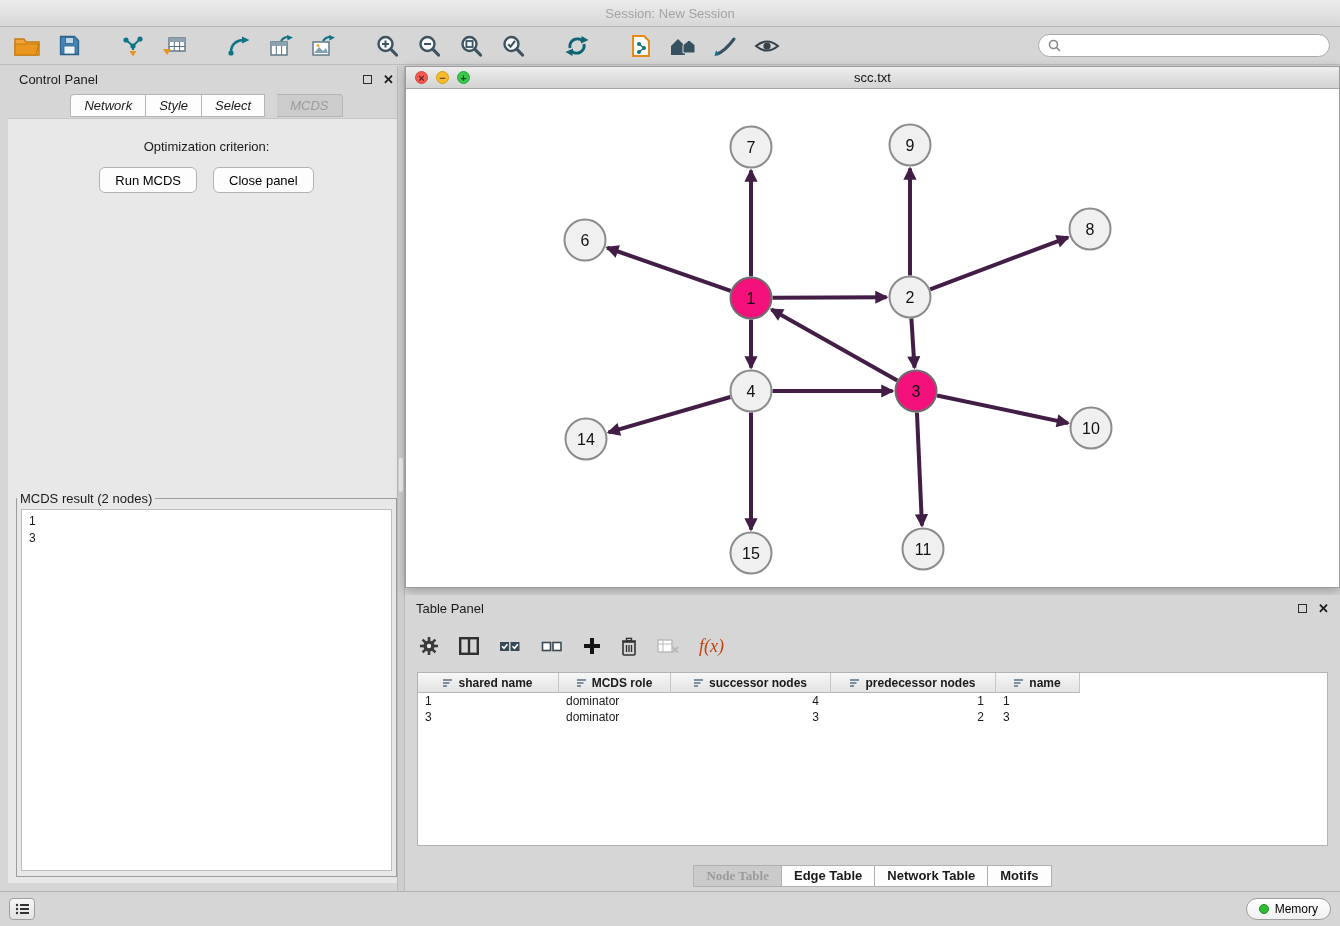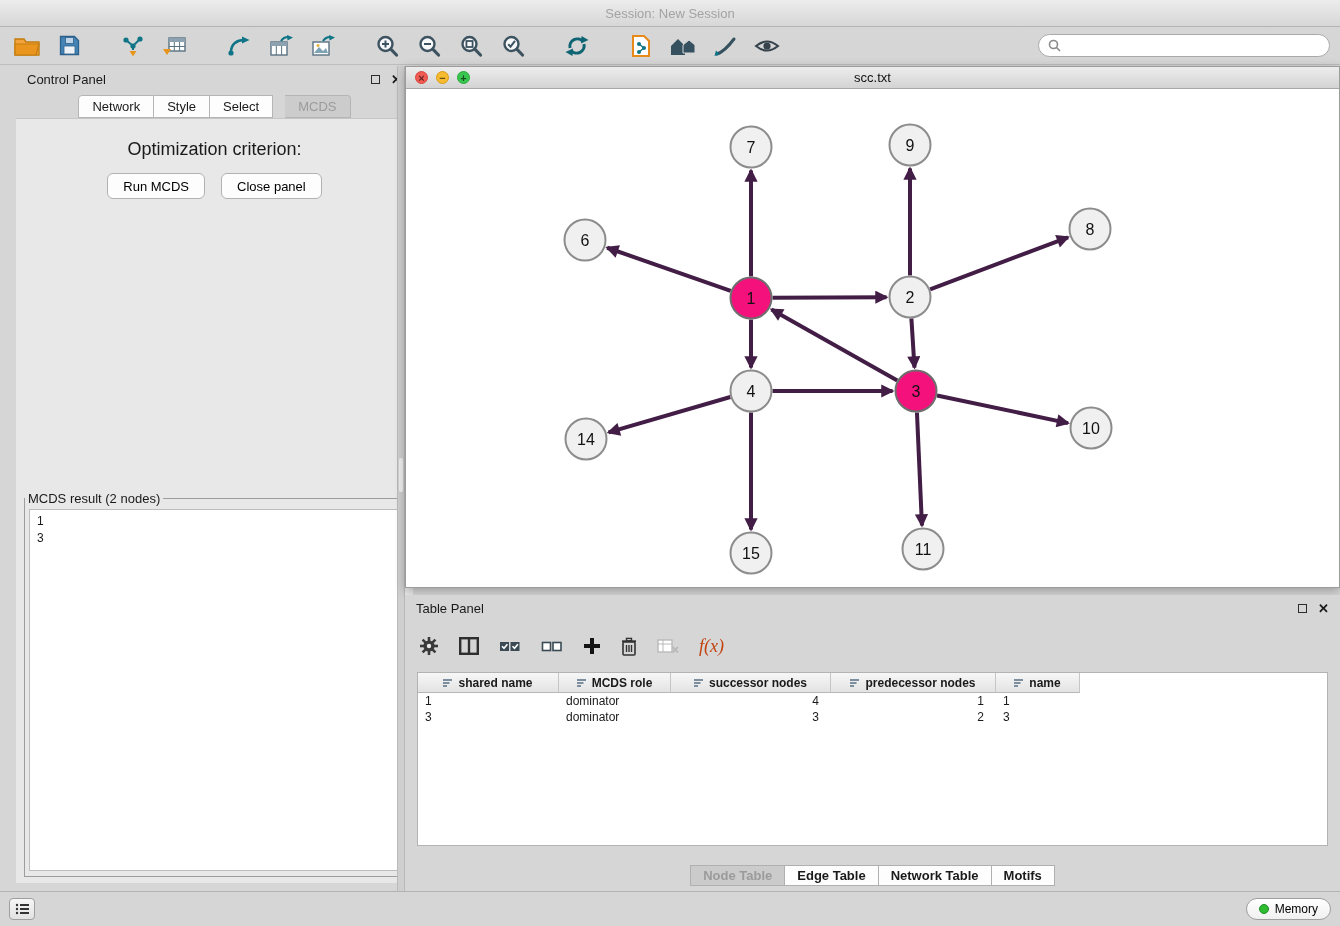--- a/index.html
+++ b/index.html
@@ -18,28 +18,28 @@
     display:flex;align-items:center;padding:0 9px;gap:6px;}
   .search input{border:none;outline:none;flex:1;font-size:12px;background:transparent;font-family:"Liberation Sans",sans-serif;}
 
   
   .panel-header{height:26px;display:flex;align-items:center;padding:0 11px;font-size:13px;}
   .ph-icons{margin-left:auto;display:flex;gap:11px;align-items:center;}
   .ph-float{width:9px;height:9px;border:1.5px solid #2d2d2d;display:inline-block;}
   .ph-close{font-size:13px;font-weight:bold;color:#1a1a1a;line-height:1;}
 
   
-  .control-panel{position:absolute;left:16px;top:66px;width:397px;height:825px;background:#d6d6d6;}
-  .cp-tabstrip{height:26px;display:flex;justify-content:center;align-items:flex-end;}
+  .control-panel{position:absolute;left:8px;top:66px;width:397px;height:825px;background:#d6d6d6;}
+  .cp-tabstrip{height:26px;display:flex;justify-content:center;align-items:center;font-style:italic;}
   .cp-tab{background:#fdfdfd;border:1px solid #b5b5b5;border-left:none;padding:3px 13px;font-size:13px;}
   .cp-tab:first-child{border-left:1px solid #b5b5b5;border-radius:4px 0 0 0;}
   .cp-tab:last-child{border-radius:0 4px 0 0;margin-left:12px;}
   .cp-tab.active{background:#cccccc;color:#9b9b9b;}
   .cp-body{position:absolute;left:0;right:0;top:52px;bottom:8px;background:#e8e8e8;border-top:1px solid #c6c6c6;}
-  .opt-label{text-align:center;margin-top:20px;font-size:18px;}
+  .opt-label{text-align:center;margin-top:20px;font-size:13px;}
   .opt-select{margin:9px auto 0;width:312px;height:23px;background:#fff;border:1px solid #b2b2b2;border-radius:4px;
     display:flex;align-items:center;padding:0 8px;font-size:13px;}
   .spin{margin-left:auto;display:flex;flex-direction:column;gap:2px;align-items:center;}
   .spin .up{width:0;height:0;border-left:4px solid transparent;border-right:4px solid transparent;border-bottom:5px solid #4a4a4a;}
   .spin .down{width:0;height:0;border-left:4px solid transparent;border-right:4px solid transparent;border-top:5px solid #4a4a4a;}
   .cp-buttons{display:flex;justify-content:center;gap:16px;margin-top:13px;}
   .cp-buttons button{height:26px;padding:0 15px;background:#fdfdfd;border:1px solid #b2b2b2;border-radius:6px;
     font-size:13px;font-family:"Liberation Sans",sans-serif;}
   fieldset.mcds{position:absolute;left:8px;right:8px;top:372px;bottom:6px;border:1px solid #9d9d9d;background:#e8e8e8;}
   fieldset.mcds legend{font-size:13px;padding:0 3px;margin-left:0;}
@@ -70,21 +70,21 @@
   .fx{font-family:"Liberation Serif",serif;font-style:italic;font-size:18px;color:#c2410c;}
   .tp-table{position:absolute;left:12px;right:12px;top:77px;height:174px;background:#fff;border:1px solid #b3b3b3;overflow:hidden;}
   .thead{display:flex;height:20px;}
   .th{background:linear-gradient(#f7f7f7,#e3e3e3);border-right:1px solid #c6c6c6;border-bottom:1px solid #b7b7b7;
     display:flex;align-items:center;justify-content:center;gap:5px;font-size:12px;font-weight:bold;}
   .trow{display:flex;height:16px;font-size:12px;}
   .cell{padding:0 7px;display:flex;align-items:center;white-space:nowrap;}
   .cell.right{justify-content:flex-end;padding-right:12px;}
   .tp-tabstrip{position:absolute;left:0;right:0;top:270px;display:flex;justify-content:center;}
   .tp-tab{background:#fdfdfd;border:1px solid #b0b0b0;border-left:none;padding:2px 12px;font-size:13px;font-weight:bold;}
-  .tp-tab:first-child{border-left:1px solid #b0b0b0;}
+  .tp-tab:first-child{border-left:1px solid #b0b0b0;font-family:Liberation Serif, serif;}
   .tp-tab.active{background:#cbcbcb;color:#9b9b9b;}
 
   
   .statusbar{position:absolute;left:0;top:891px;width:1340px;height:35px;background:#d6d6d6;
     border-top:1px solid #b3b3b3;display:flex;align-items:center;padding:0 9px;}
   .menu-btn{width:26px;height:22px;background:linear-gradient(#f6f6f6,#e2e2e2);border:1px solid #9f9f9f;
     border-radius:4px;display:flex;align-items:center;justify-content:center;}
   .memory-btn{margin-left:auto;height:22px;border:1px solid #9f9f9f;border-radius:11px;
     background:linear-gradient(#ffffff,#f0f0f0);display:flex;align-items:center;gap:6px;padding:0 12px;font-size:12px;justify-content:flex-end;}
   .memory-dot{width:10px;height:10px;border-radius:50%;background:#2fbb32;border:1px solid #1f8f22;}

